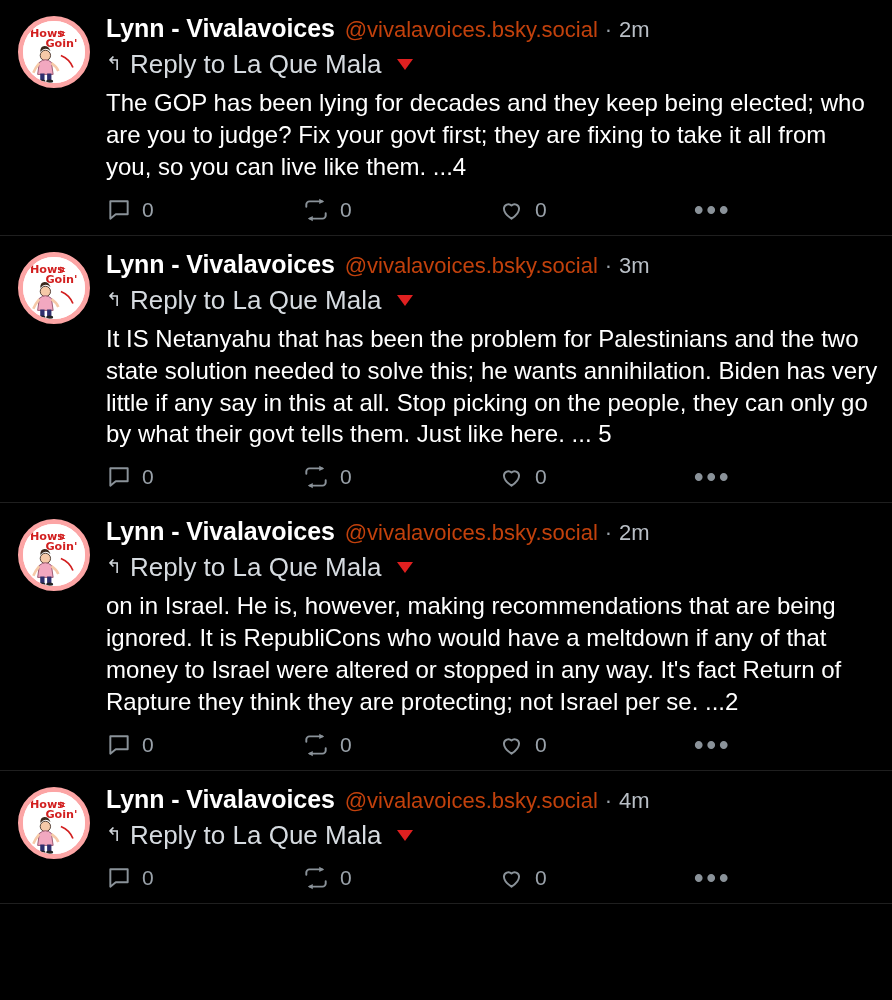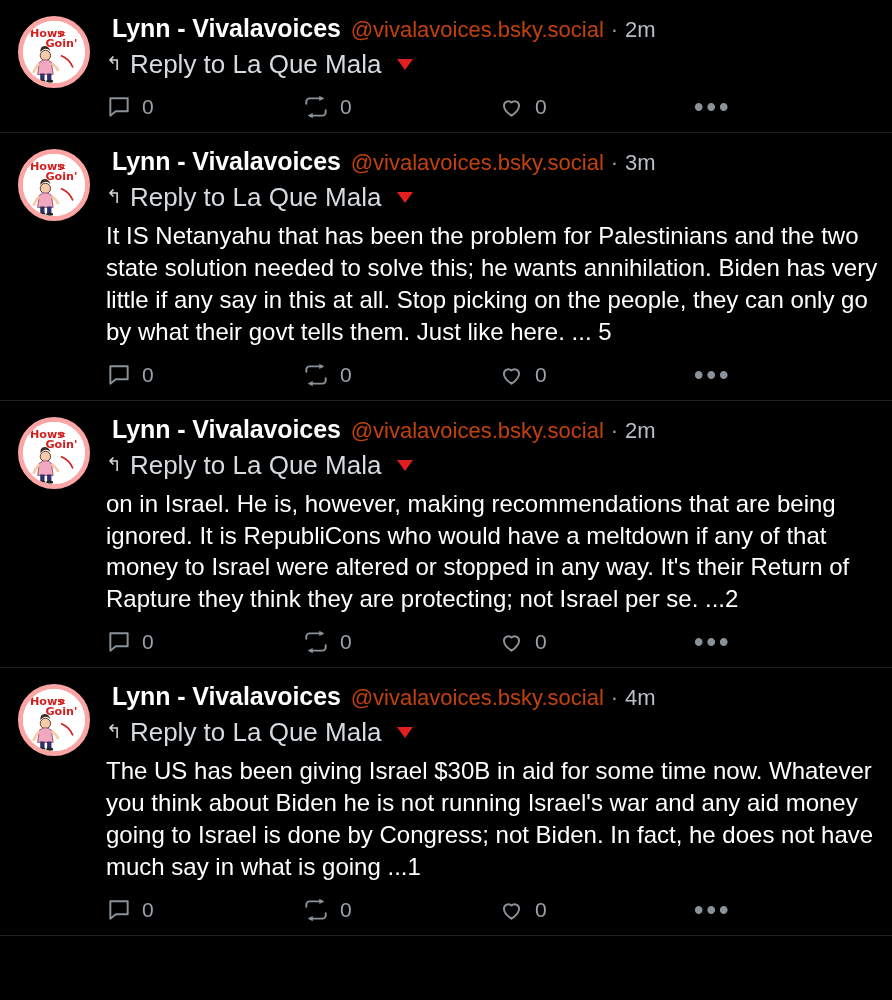--- a/index.html
+++ b/index.html
@@ -46,21 +46,20 @@
   .body {
     flex: 1 1 auto;
     min-width: 0;
     padding-left: 12px;
   }
   .line1 {
     display: flex;
     align-items: baseline;
     flex-wrap: nowrap;
     white-space: nowrap;
-    margin-left: 6px;
   }
   .display-name {
     font-size: 25px;
     font-weight: bold;
     color: #ffffff;
     letter-spacing: -0.1px;
   }
   .handle {
     font-size: 22px;
     color: #c2410c;
@@ -186,20 +185,21 @@
         <span class="display-name">Lynn - Vivalavoices</span>
         <span class="handle">@vivalavoices.bsky.social</span>
         <span class="dot">·</span>
         <span class="timestamp">2m</span>
       </div>
       <div class="line2">
         <span class="reply-arrow">↰</span>
         <span class="reply-text">Reply to La Que Mala</span>
         <span class="red-caret"></span>
       </div>
+      <div class="post-text">The GOP has been lying for decades and they keep being elected; who are you to judge? Fix your govt first; they are fixing to take it all from you, so you can live like them. ...4</div>
       <div class="actions">
         <div class="action">
           <svg width="26" height="26" viewBox="0 0 24 24">
             <path d="M4 4h16v12H9l-5 4V4z" fill="none" stroke="#8a9299" stroke-width="1.8" stroke-linejoin="round"></path>
           </svg>
           <span class="count">0</span>
         </div>
         <div class="action">
           <svg width="28" height="26" viewBox="0 0 26 24">
             <path d="M4 9V7a3 3 0 0 1 3-3h12" fill="none" stroke="#8a9299" stroke-width="1.8" stroke-linecap="round"></path>
@@ -313,21 +313,21 @@
         <span class="display-name">Lynn - Vivalavoices</span>
         <span class="handle">@vivalavoices.bsky.social</span>
         <span class="dot">·</span>
         <span class="timestamp">2m</span>
       </div>
       <div class="line2">
         <span class="reply-arrow">↰</span>
         <span class="reply-text">Reply to La Que Mala</span>
         <span class="red-caret"></span>
       </div>
-      <div class="post-text">on in Israel. He is, however, making recommendations that are being ignored. It is RepubliCons who would have a meltdown if any of that money to Israel were altered or stopped in any way. It's their Return of Rapture they think they are protecting; not Israel per se. ...2</div>
+      <div class="post-text">on in Israel. He is, however, making recommendations that are being ignored. It is RepubliCons who would have a meltdown if any of that money to Israel were altered or stopped in any way. It's fact Return of Rapture they think they are protecting; not Israel per se. ...2</div>
       <div class="actions">
         <div class="action">
           <svg width="26" height="26" viewBox="0 0 24 24">
             <path d="M4 4h16v12H9l-5 4V4z" fill="none" stroke="#8a9299" stroke-width="1.8" stroke-linejoin="round"></path>
           </svg>
           <span class="count">0</span>
         </div>
         <div class="action">
           <svg width="28" height="26" viewBox="0 0 26 24">
             <path d="M4 9V7a3 3 0 0 1 3-3h12" fill="none" stroke="#8a9299" stroke-width="1.8" stroke-linecap="round"></path>
@@ -377,21 +377,20 @@
         <span class="display-name">Lynn - Vivalavoices</span>
         <span class="handle">@vivalavoices.bsky.social</span>
         <span class="dot">·</span>
         <span class="timestamp">4m</span>
       </div>
       <div class="line2">
         <span class="reply-arrow">↰</span>
         <span class="reply-text">Reply to La Que Mala</span>
         <span class="red-caret"></span>
       </div>
-      <div class="post-text">The US has been giving Israel $30B in aid for some time now. Whatever you think about Biden he is not running Israel's war and any aid money going to Israel is done by Congress; not Biden. In fact, he does not have much say in what is going ...1</div>
       <div class="actions">
         <div class="action">
           <svg width="26" height="26" viewBox="0 0 24 24">
             <path d="M4 4h16v12H9l-5 4V4z" fill="none" stroke="#8a9299" stroke-width="1.8" stroke-linejoin="round"></path>
           </svg>
           <span class="count">0</span>
         </div>
         <div class="action">
           <svg width="28" height="26" viewBox="0 0 26 24">
             <path d="M4 9V7a3 3 0 0 1 3-3h12" fill="none" stroke="#8a9299" stroke-width="1.8" stroke-linecap="round"></path>

